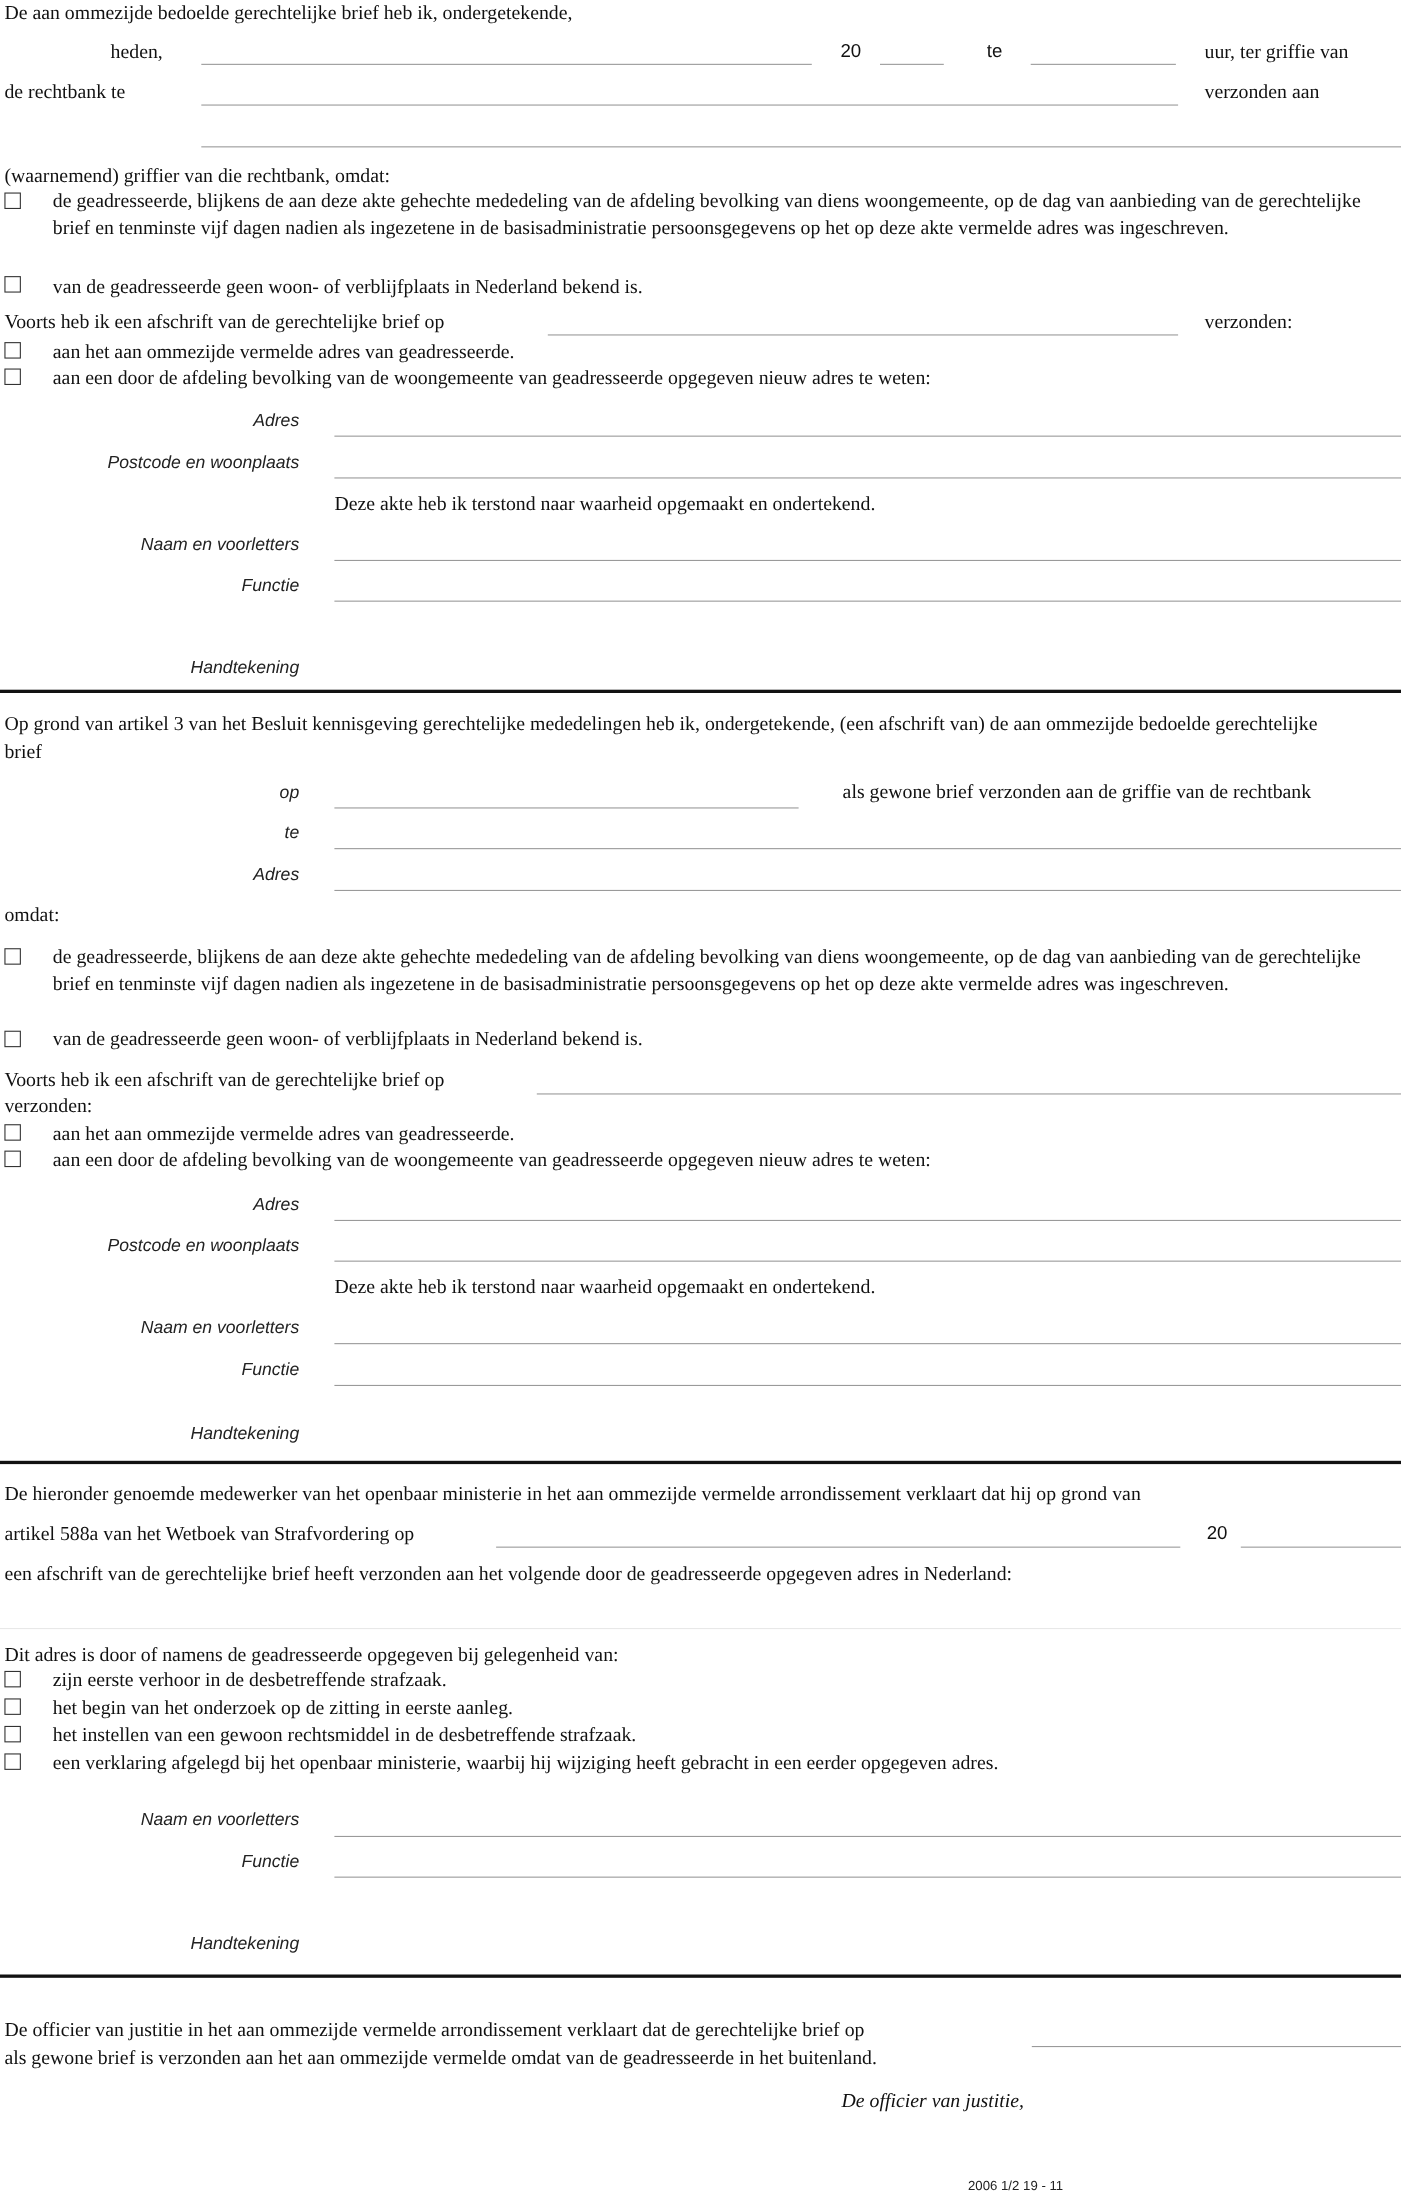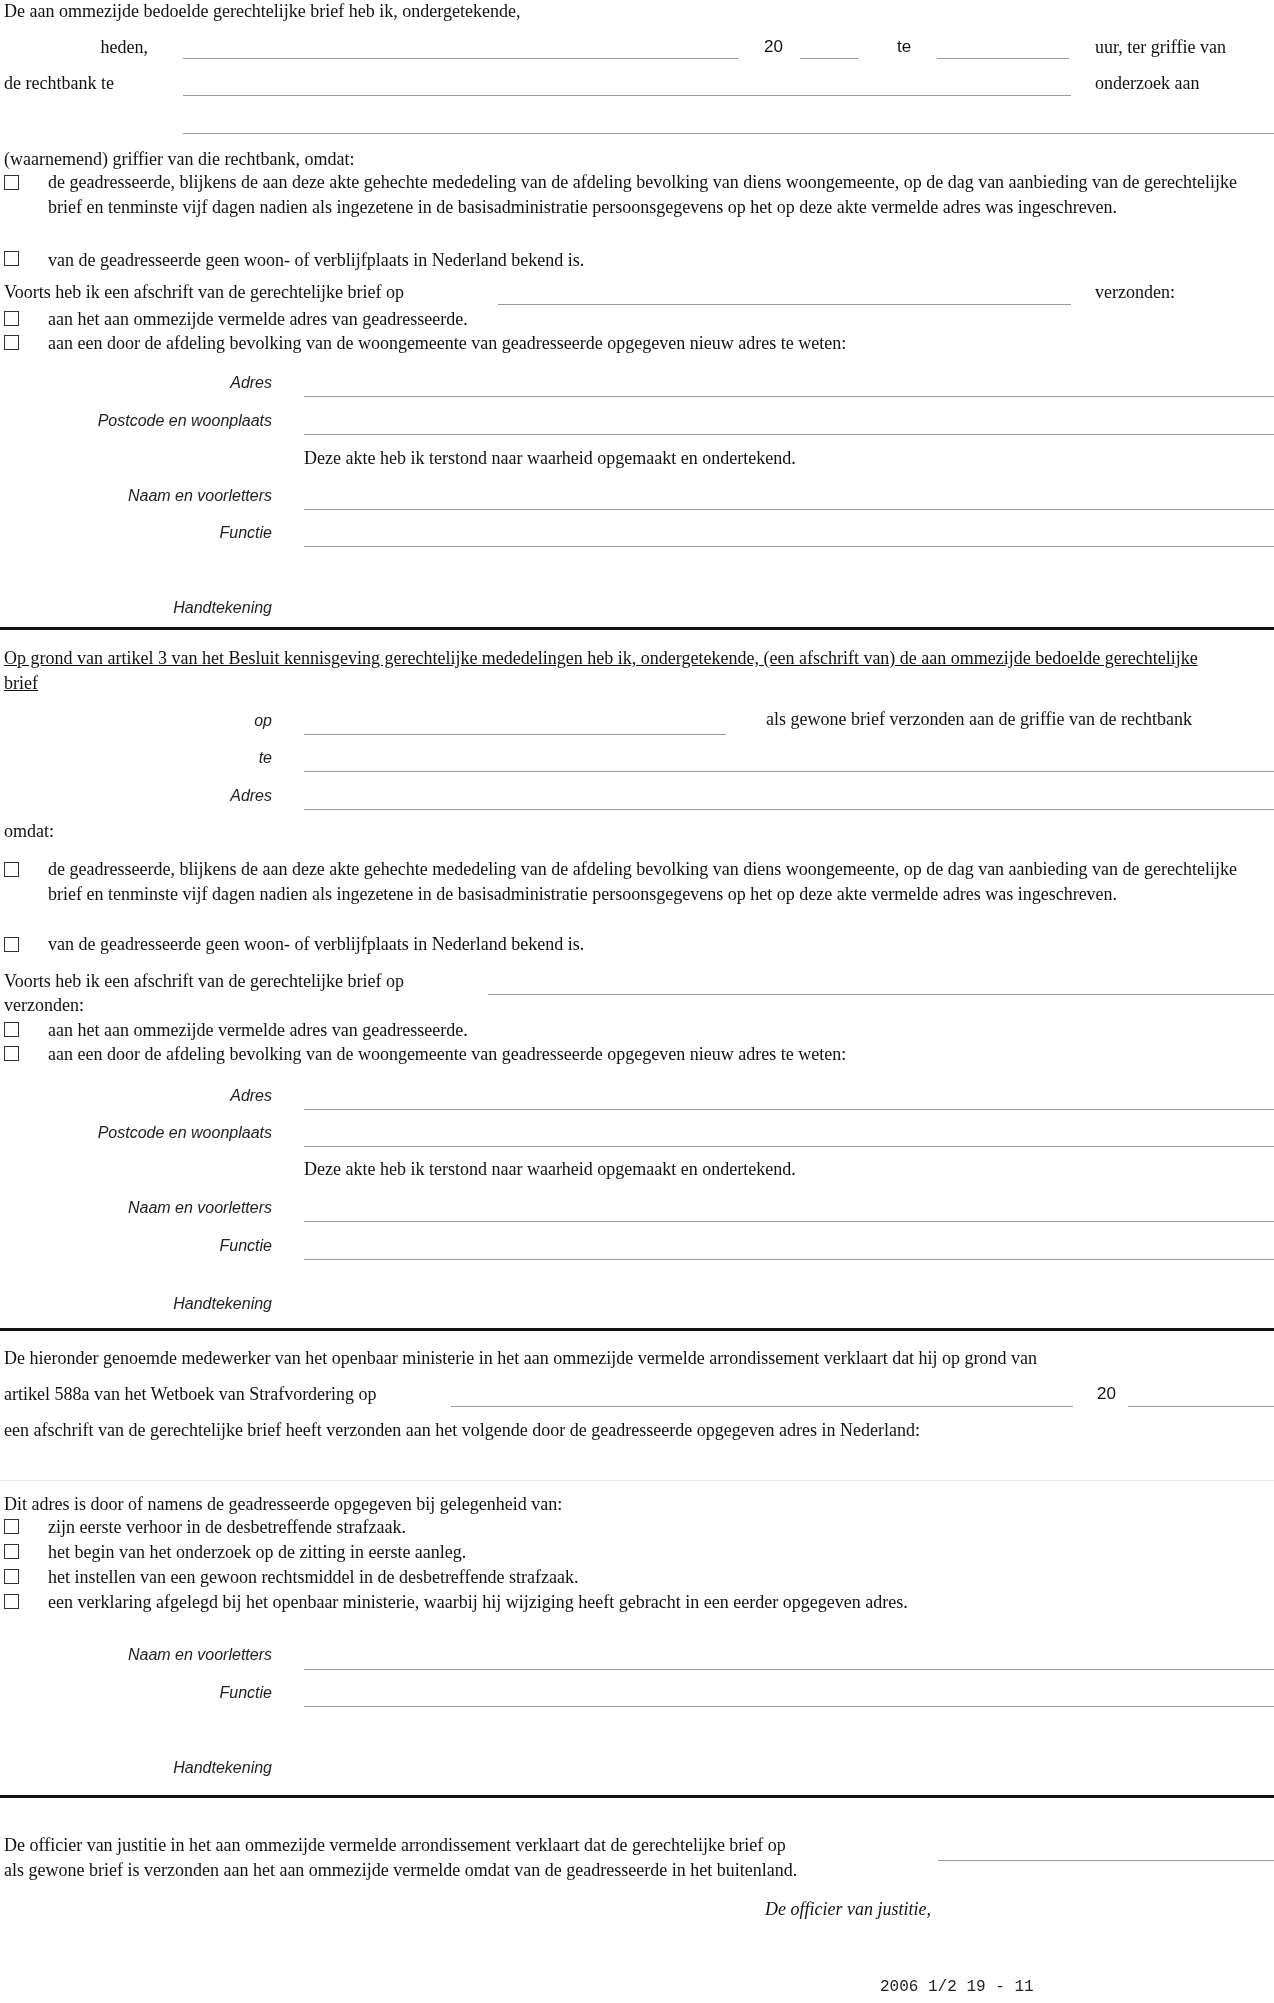--- a/index.html
+++ b/index.html
@@ -28,21 +28,21 @@
   <div class="abs r" style="left:0;width:148px;top:36px;">heden,</div>
   <input class="input-line" style="left: 183px; top: 36px; width: 555px;">
   <div class="abs sans" style="left:764px;top:36px;font-size:17px;">20</div>
   <input class="input-line" style="left: 800px; top: 36px; width: 58px;">
   <div class="abs sans" style="left:897px;top:36px;font-size:17px;">te</div>
   <input class="input-line" style="left: 937px; top: 36px; width: 132px;">
   <div class="abs" style="left:1095px;top:36px;">uur, ter griffie van</div>
 
   <div class="abs" style="left:4px;top:72px;">de rechtbank te</div>
   <input class="input-line" style="left: 183px; top: 73px; width: 888px;">
-  <div class="abs" style="left:1095px;top:72px;">onderzoek aan</div>
+  <div class="abs" style="left:1095px;top:72px;">verzonden aan</div>
 
   <input class="input-line" style="left: 183px; top: 111px; width: 1091px;">
 
   <div class="abs" style="left:4px;top:148px;">(waarnemend) griffier van die rechtbank, omdat:</div>
 
   <div class="cb" style="left:4px;top:175px;"></div>
   <div class="para" style="left:48px;top:170px;width:1215px;">de geadresseerde, blijkens de aan deze akte gehechte mededeling van de afdeling bevolking van diens woongemeente, op de dag van aanbieding van de gerechtelijke brief en tenminste vijf dagen nadien als ingezetene in de basisadministratie persoonsgegevens op het op deze akte vermelde adres was ingeschreven.</div>
   <div class="cb" style="left:4px;top:251px;"></div>
   <div class="abs" style="left:48px;top:249px;">van de geadresseerde geen woon- of verblijfplaats in Nederland bekend is.</div>
 
@@ -67,21 +67,21 @@
   <div class="abs it r" style="left:0;width:272px;top:522px;">Functie</div>
   <input class="input-line" style="left: 304px; top: 524px; width: 970px;">
 
   <div class="abs it r" style="left:0;width:272px;top:597px;">Handtekening</div>
   <div style="position:absolute;left:304px;top:560px;width:970px;height:60px;"></div>
 </div>
 
 <div class="rule-heavy" style="top:627px;"></div>
 
 <div>
-  <div class="para" style="left:4px;top:646px;width:1230px;text-decoration:underline;">Op grond van artikel 3 van het Besluit kennisgeving gerechtelijke mededelingen heb ik, ondergetekende, (een afschrift van) de aan ommezijde bedoelde gerechtelijke brief</div>
+  <div class="para" style="left:4px;top:646px;width:1230px;">Op grond van artikel 3 van het Besluit kennisgeving gerechtelijke mededelingen heb ik, ondergetekende, (een afschrift van) de aan ommezijde bedoelde gerechtelijke brief</div>
 
   <div class="abs it r" style="left:0;width:272px;top:710px;">op</div>
   <input class="input-line" style="left: 304px; top: 712px; width: 422px;">
   <div class="abs" style="left:766px;top:708px;">als gewone brief verzonden aan de griffie van de rechtbank</div>
 
   <div class="abs it r" style="left:0;width:272px;top:747px;">te</div>
   <input class="input-line" style="left: 304px; top: 749px; width: 970px;">
   <div class="abs it r" style="left:0;width:272px;top:785px;">Adres</div>
   <input class="input-line" style="left: 304px; top: 787px; width: 970px;">
 
@@ -151,13 +151,13 @@
 <div class="rule-heavy" style="top:1795px;"></div>
 
 <div>
   <div class="abs" style="left:4px;top:1834px;">De officier van justitie in het aan ommezijde vermelde arrondissement verklaart dat de gerechtelijke brief op</div>
   <input class="input-line" style="left: 938px; top: 1838px; width: 336px;">
   <div class="abs" style="left:4px;top:1859px;">als gewone brief is verzonden aan het aan ommezijde vermelde omdat van de geadresseerde in het buitenland.</div>
   <div class="abs sig" style="left:765px;top:1898px;">De officier van justitie,</div>
   <div style="position:absolute;left:765px;top:1925px;width:400px;height:50px;"></div>
 </div>
 
-<div class="abs sans" style="left:880px;top:1980px;font-size:16px;line-height:14px;color:#222;font-family:Liberation Mono, monospace;">2006  1/2 19 - 11</div>
+<div class="abs sans" style="left:880px;top:1980px;font-size:12px;line-height:14px;color:#222;">2006  1/2 19 - 11</div>
 
 </body></html>

